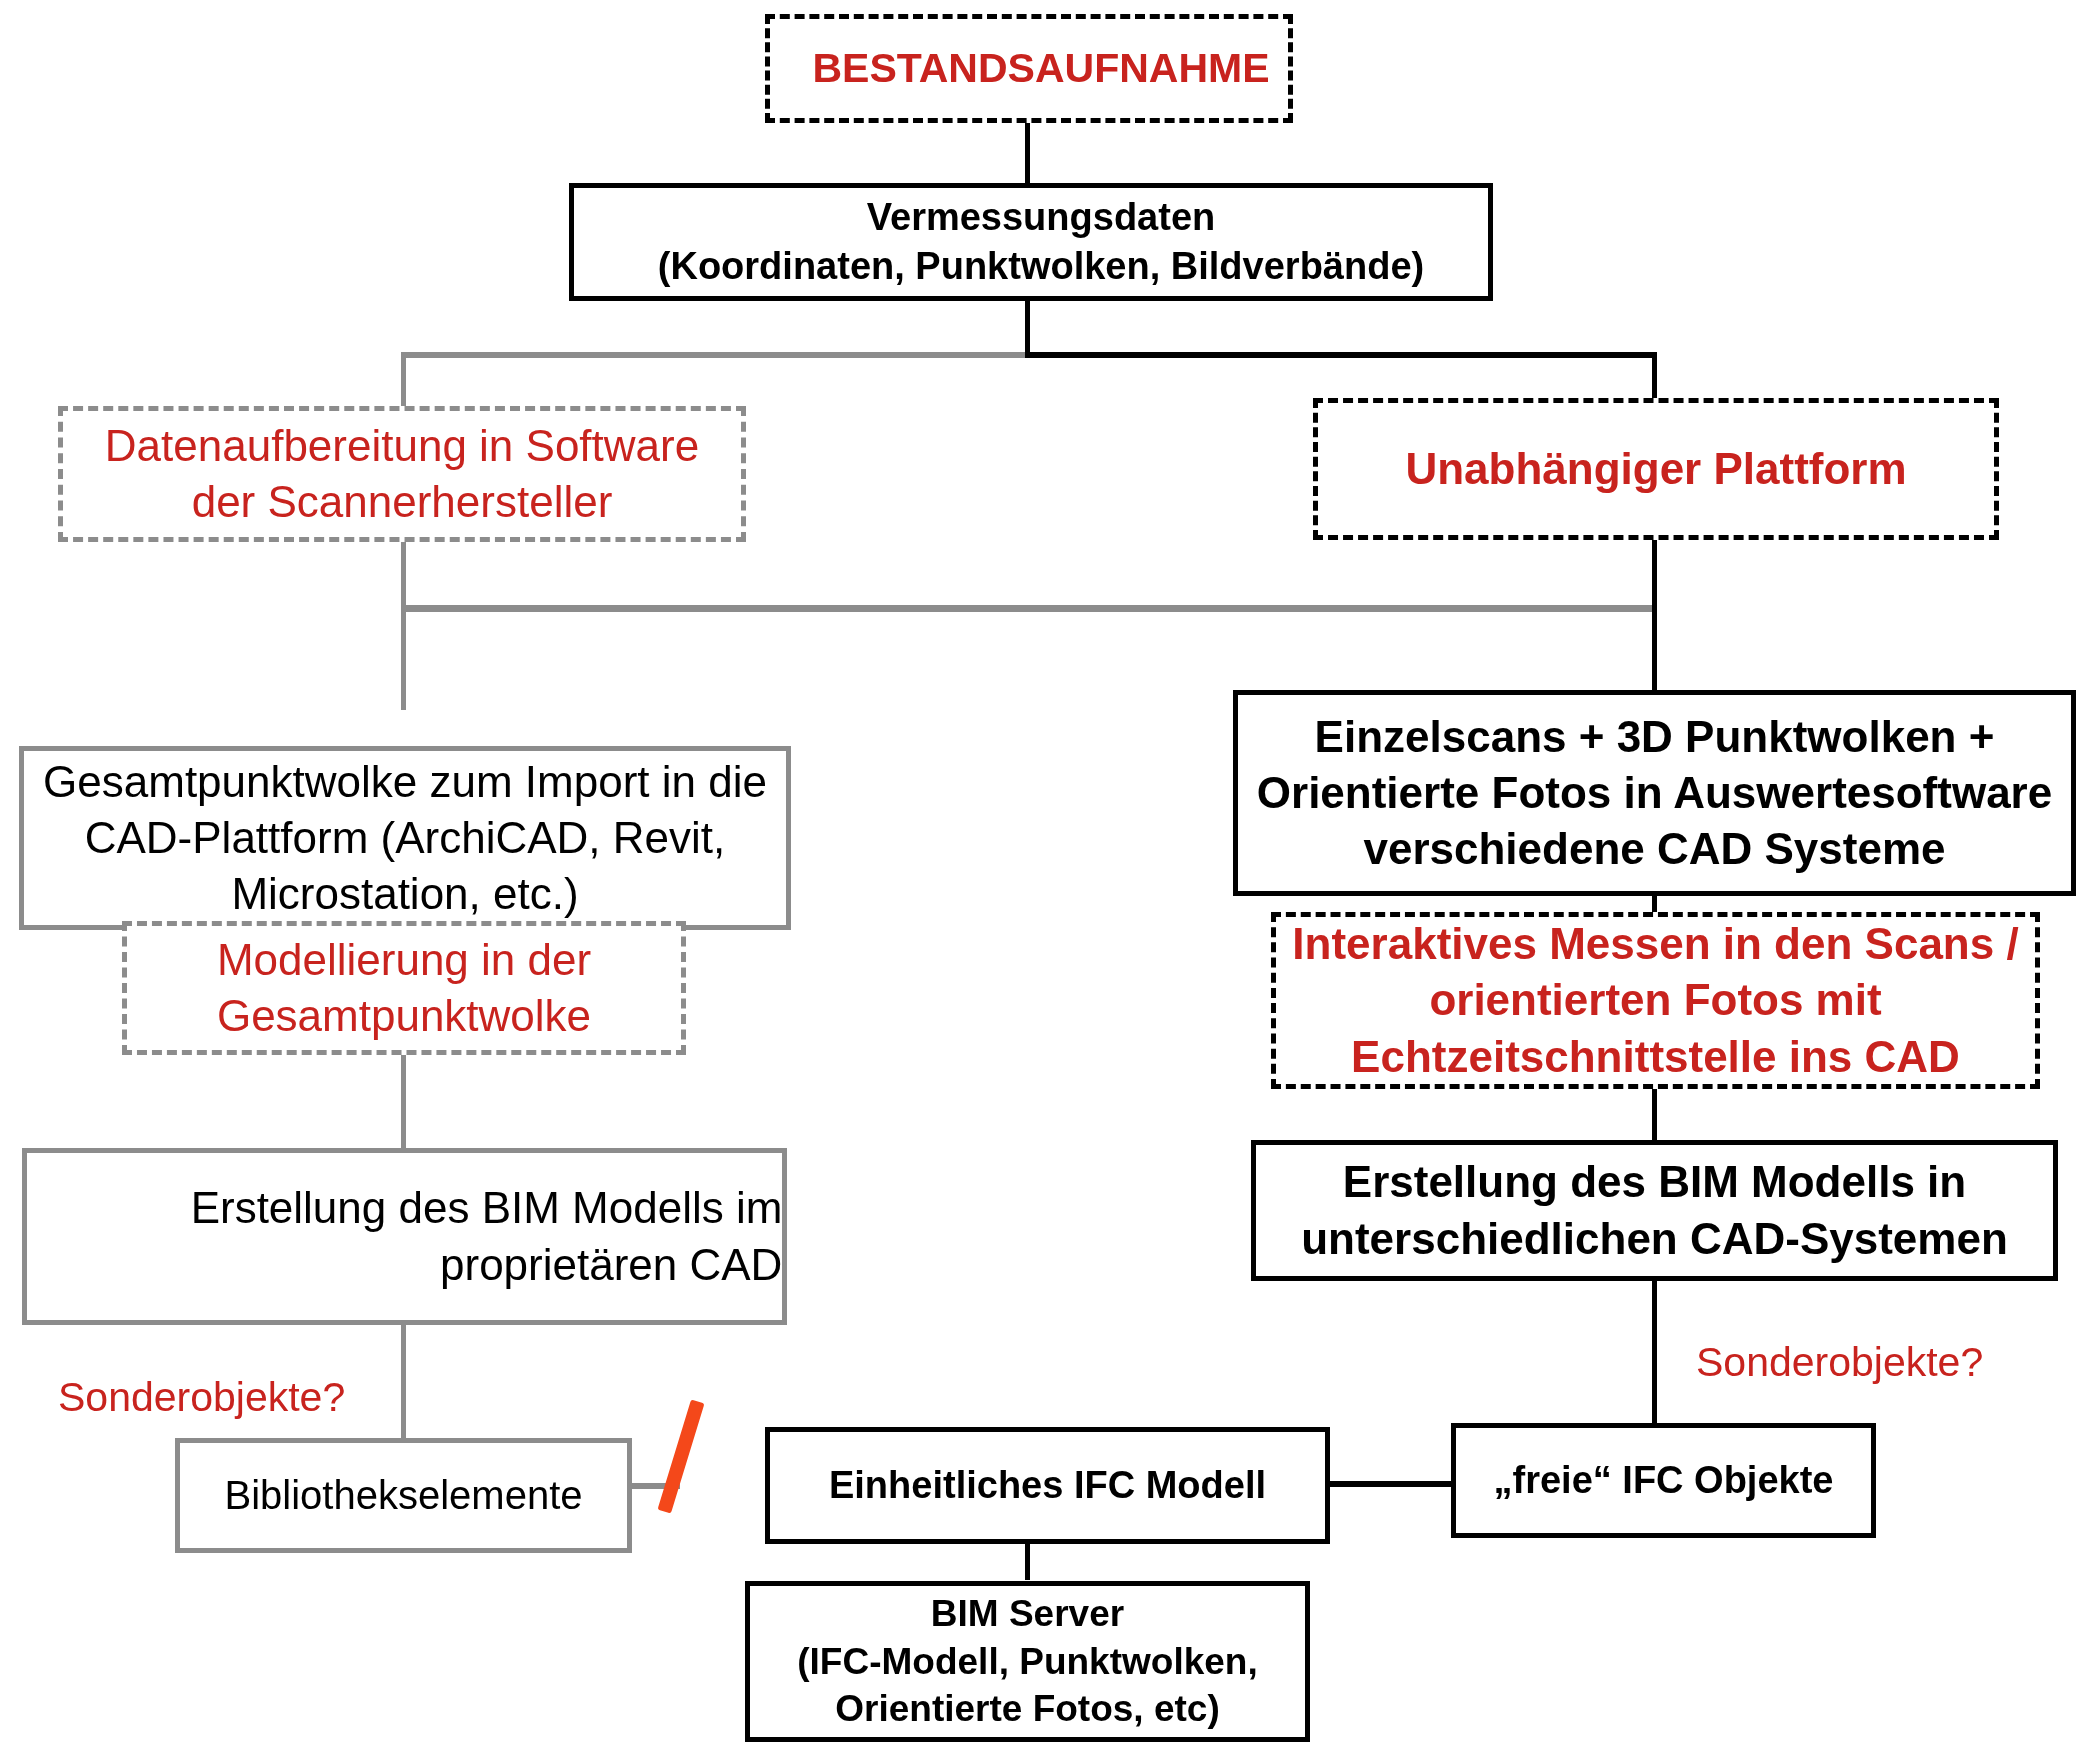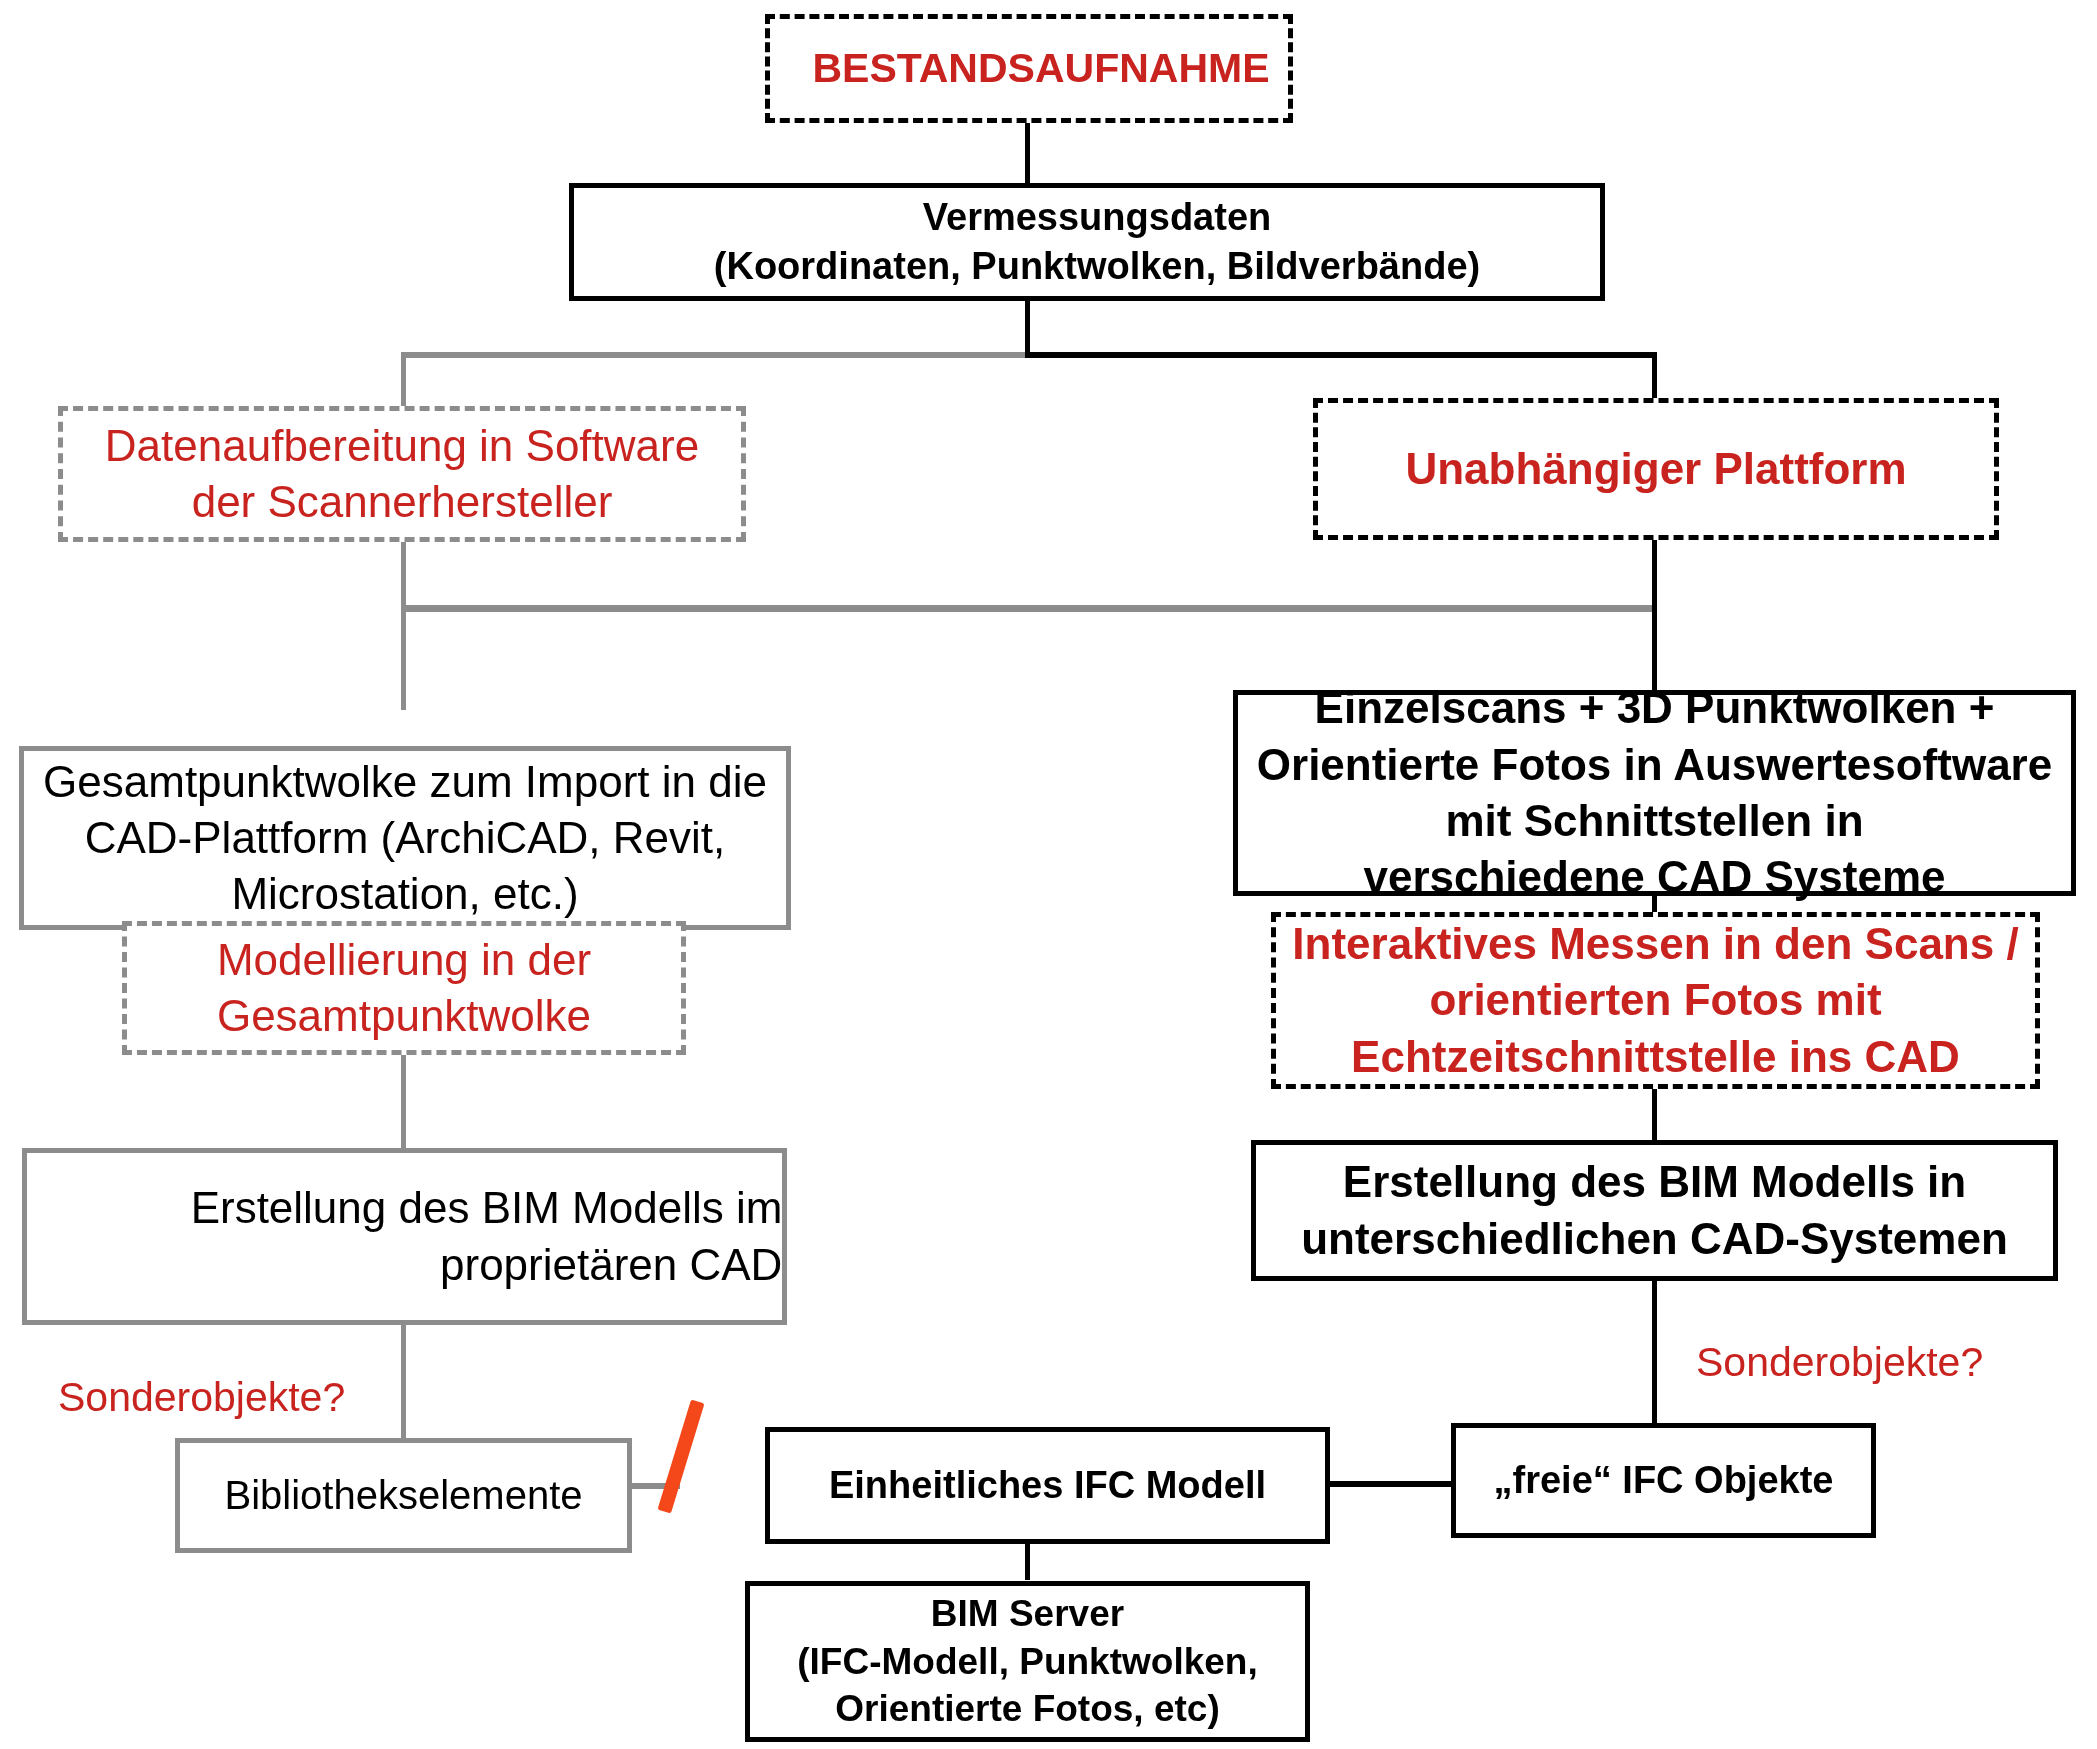--- a/index.html
+++ b/index.html
@@ -92,21 +92,21 @@
   <div class="connector c-black" style="left:1308px;top:1481px;width:144px;height:6.4px;"></div>
 
   <div class="connector c-black" style="left:1025px;top:1542px;width:5.1px;height:38px;"></div>
 
   <div class="slash" style="left:674px;top:1399px;"></div>
 
   <div class="box black-dashed fs64 t-red-bold" style="left:765px;top:14px;width:528px;height:109px;">
     <div>BESTANDSAUFNAHME</div>
   </div>
 
-  <div class="box black-solid fs60 t-black-bold" style="left:569px;top:183px;width:1036px;height:118px;padding-left:20px;">
+  <div class="box black-solid fs60 t-black-bold" style="left:569px;top:183px;width:924px;height:118px;padding-left:20px;">
     <div>Vermessungsdaten</div>
     <div>(Koordinaten, Punktwolken, Bildverbände)</div>
   </div>
 
   <div class="box gray-dashed fs56 t-red-reg" style="left:58px;top:406px;width:688px;height:136px;">
     <div>Datenaufbereitung in Software</div>
     <div>der Scannerhersteller</div>
   </div>
 
   <div class="box black-dashed fs56 t-red-bold" style="left:1313px;top:398px;width:686px;height:142px;">
@@ -115,21 +115,20 @@
 
   <div class="box gray-solid fs56 t-black-reg" style="left:19px;top:746px;width:772px;height:184px;text-align:right;">
     <div>Gesamtpunktwolke zum Import in die</div>
     <div>CAD-Plattform (ArchiCAD, Revit,</div>
     <div>Microstation, etc.)</div>
   </div>
 
   <div class="box black-solid fs56 t-black-bold" style="left:1233px;top:690px;width:843px;height:206px;">
     <div>Einzelscans + 3D Punktwolken +</div>
     <div>Orientierte Fotos in Auswertesoftware</div>
-    <div>mit Schnittstellen in</div>
     <div>verschiedene CAD Systeme</div>
   </div>
 
   <div class="box gray-dashed fs56 t-red-reg" style="left:122px;top:921px;width:564px;height:134px;">
     <div>Modellierung in der</div>
     <div>Gesamtpunktwolke</div>
   </div>
 
   <div class="box black-dashed fs56 t-red-bold" style="left:1271px;top:912px;width:769px;height:177px;">
     <div>Interaktives Messen in den Scans /</div>

